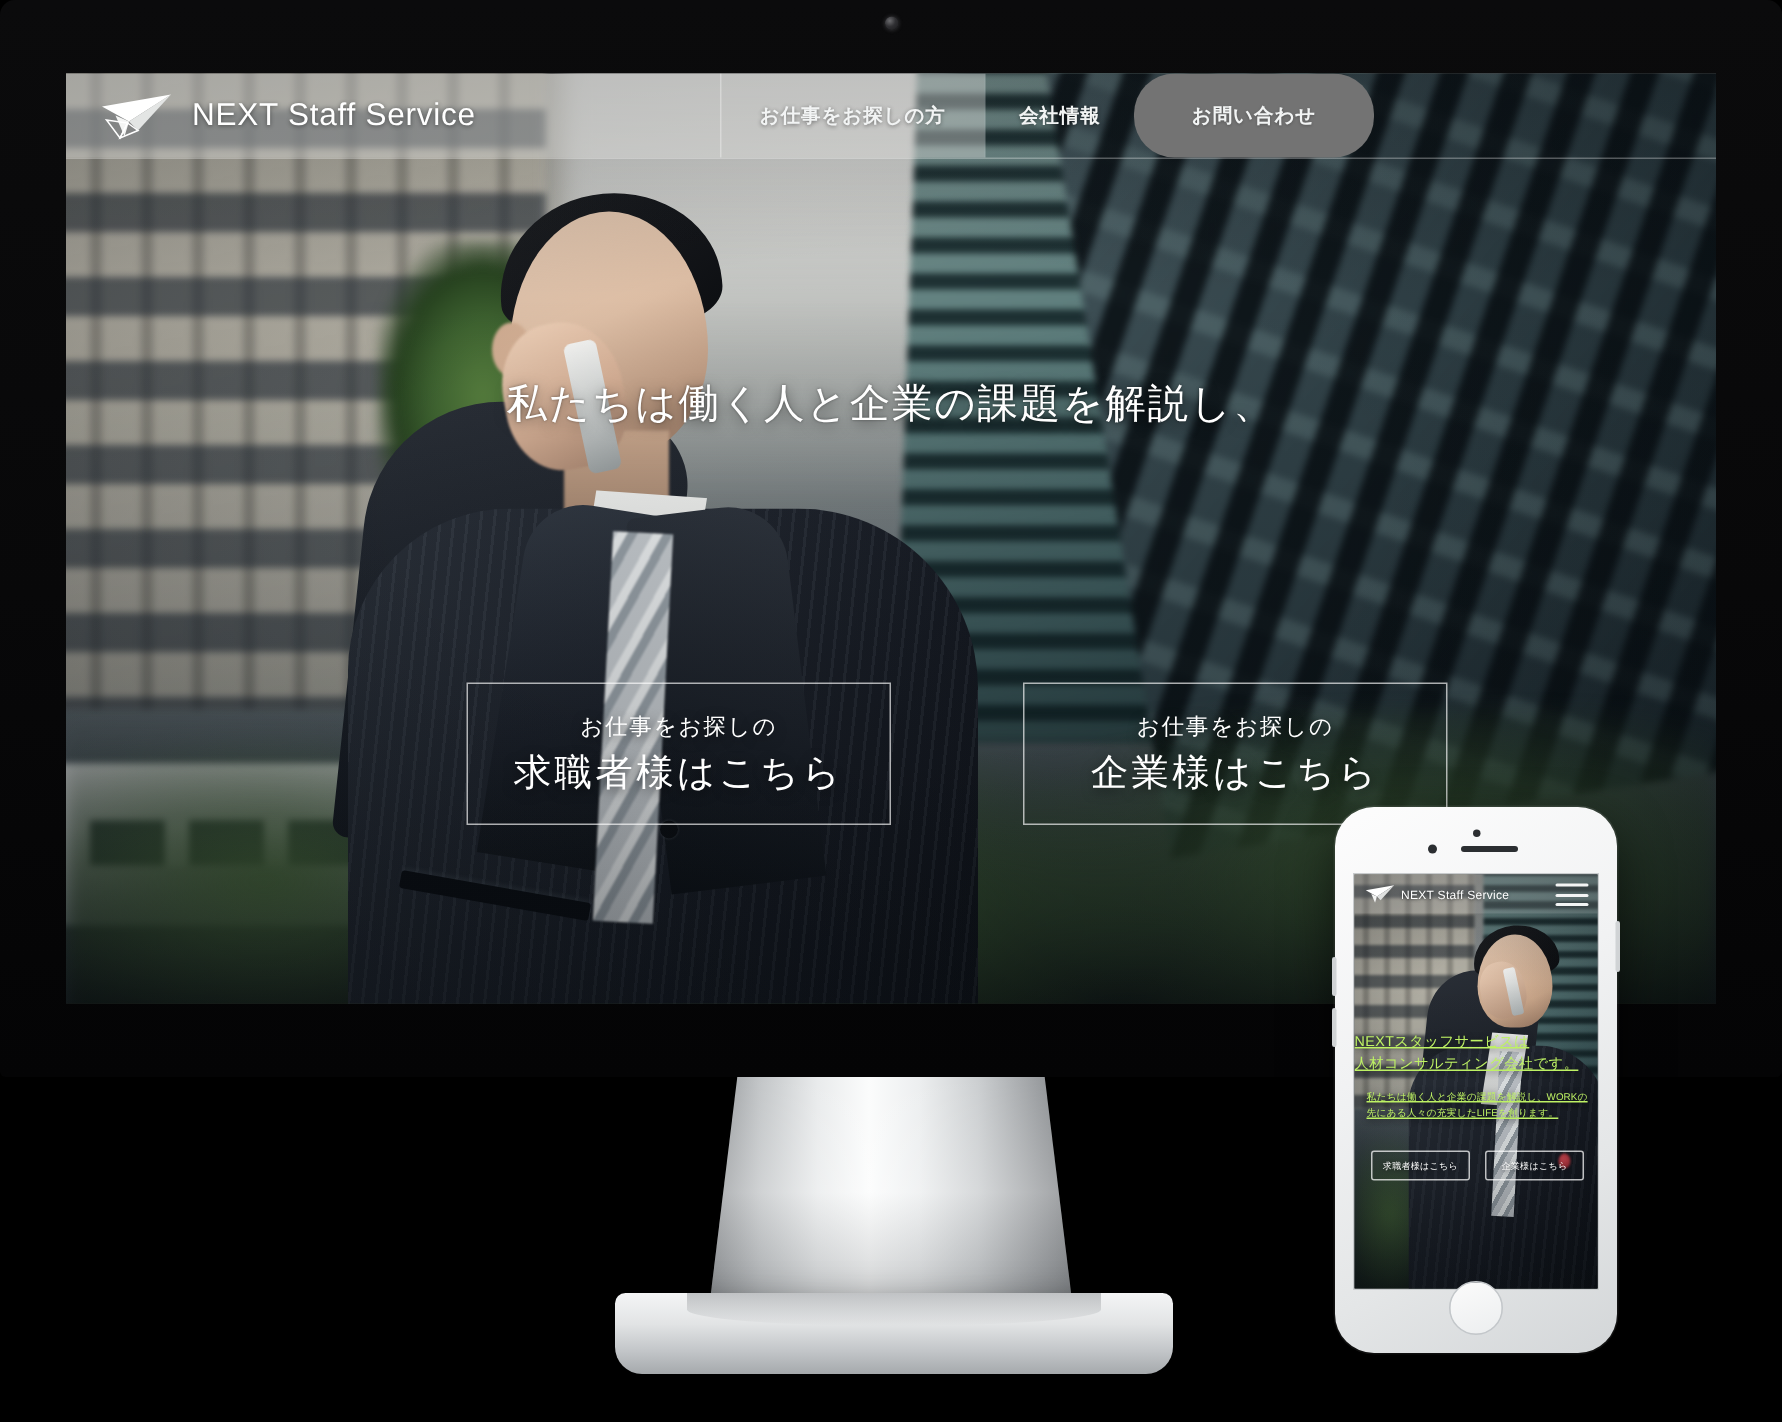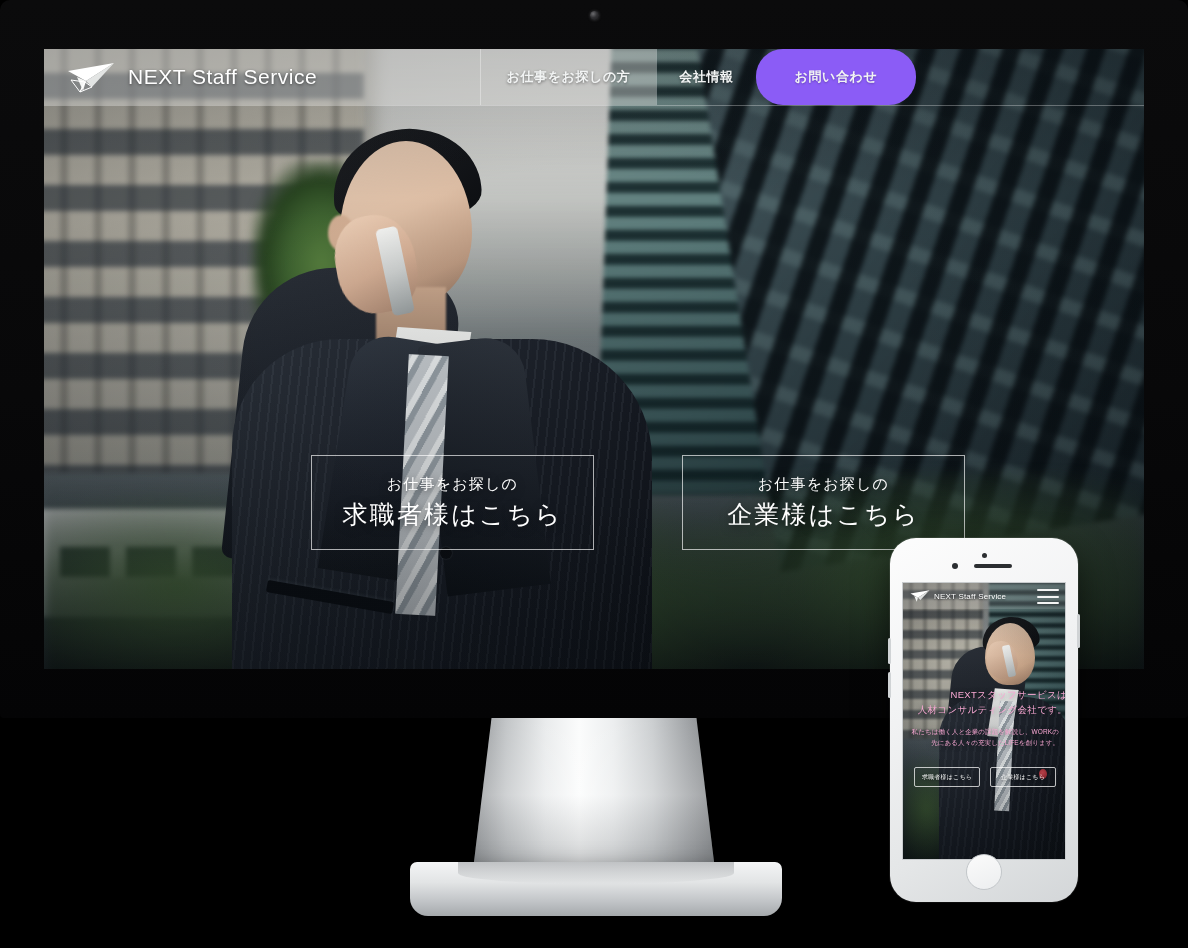--- a/index.html
+++ b/index.html
@@ -274,21 +274,21 @@
     color: #f2f4f4; font-size: 13px; letter-spacing: .6px;
     border-left: 1px solid rgba(255,255,255,0.34);
     text-shadow: 0 1px 3px rgba(0,0,0,0.45);
     white-space: nowrap; cursor: pointer;
   }
   .nav-item.n1 { width: 176px; background: rgba(225,226,222,0.40); }
   .nav-item.n2 { width: 144px; }
   .nav-item.n3 { width: 100px; text-align: center; }
   .nav-item.n4 { width: 100px; }
   .nav-item.cta {
-    width: 160px; background: #8b5cf6; border-left: none;
+    width: 160px; background: #737373; border-left: none;
     text-shadow: 0 1px 2px rgba(0,0,0,0.25);
     border-radius: 27px;
   }
 
   
   .hero-copy {
     position: absolute; left: 0; top: 196px; width: 1100px;
     text-align: center; z-index: 5;
     color: #ffffff;
     text-shadow: 0 2px 9px rgba(0,0,0,0.55), 0 0 2px rgba(0,0,0,0.40);
@@ -476,22 +476,22 @@
     color: #fff; font-size: 8px; letter-spacing: .2px; white-space: nowrap;
     text-shadow: 0 1px 2px rgba(0,0,0,0.5);
   }
   .m-burger {
     position: absolute; right: 8px; top: 6px; width: 22px; height: 15px;
     display: flex; flex-direction: column; justify-content: space-between; cursor: pointer;
   }
   .m-burger span { display: block; height: 2px; background: #f3f4f4; border-radius: 1px; }
 
   .m-copy {
-    position: absolute; left: 0; top: 104px; width: 164px; text-align: right; z-index: 4;
-    color: #f9a8d4; text-shadow: 0 1px 5px rgba(0,0,0,0.6);
+    position: absolute; left: 0; top: 104px; width: 164px; text-align: left; z-index: 4;
+    color: #bef264; text-shadow: 0 1px 5px rgba(0,0,0,0.6); text-decoration: underline;
   }
   .m-title { font-size: 9.5px; line-height: 15px; letter-spacing: .3px; }
   .m-sub { margin-top: 9px; font-size: 6.5px; line-height: 11px; letter-spacing: .1px; padding: 0 8px; }
   .m-buttons {
     position: absolute; left: 0; top: 184px; width: 164px;
     display: flex; justify-content: center; gap: 10px; z-index: 4;
   }
   .m-btn {
     width: 66px; height: 20px;
     border: 1px solid rgba(255,255,255,0.72);
@@ -559,20 +559,21 @@
       </div>
 
       <nav class="nav">
         <div class="nav-item n1">お仕事をお探しの方</div>
         <div class="nav-item n3">会社情報</div>
         <div class="nav-item cta">お問い合わせ</div>
       </nav>
     </header>
 
     <div class="hero-copy">
+      <div class="hero-line">私たちは働く人と企業の課題を解説し、</div>
     </div>
 
     <div class="hero-buttons">
       <div class="hero-btn">
         <span class="sm">お仕事をお探しの</span>
         <span class="lg">求職者様はこちら</span>
       </div>
       <div class="hero-btn">
         <span class="sm">お仕事をお探しの</span>
         <span class="lg">企業様はこちら</span>

